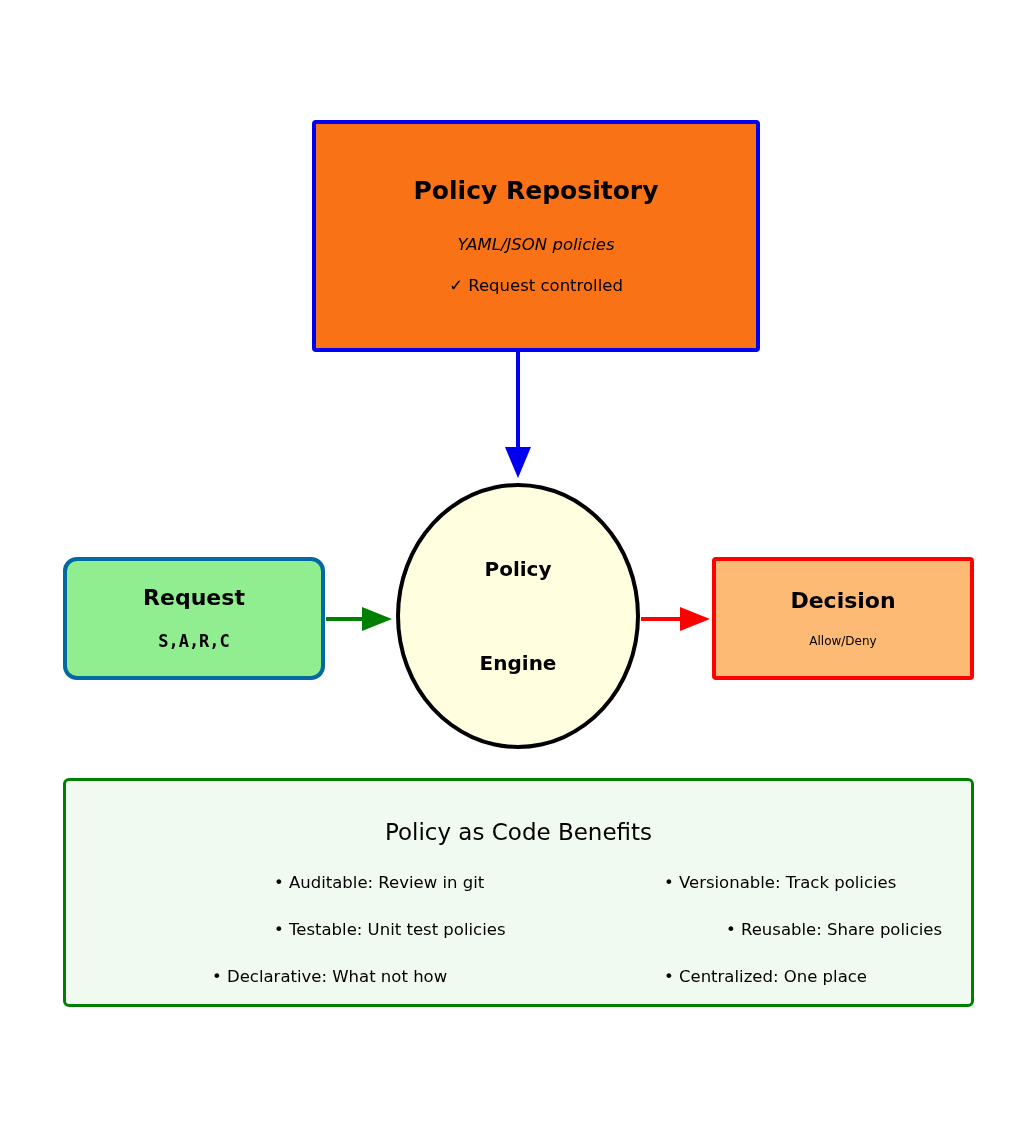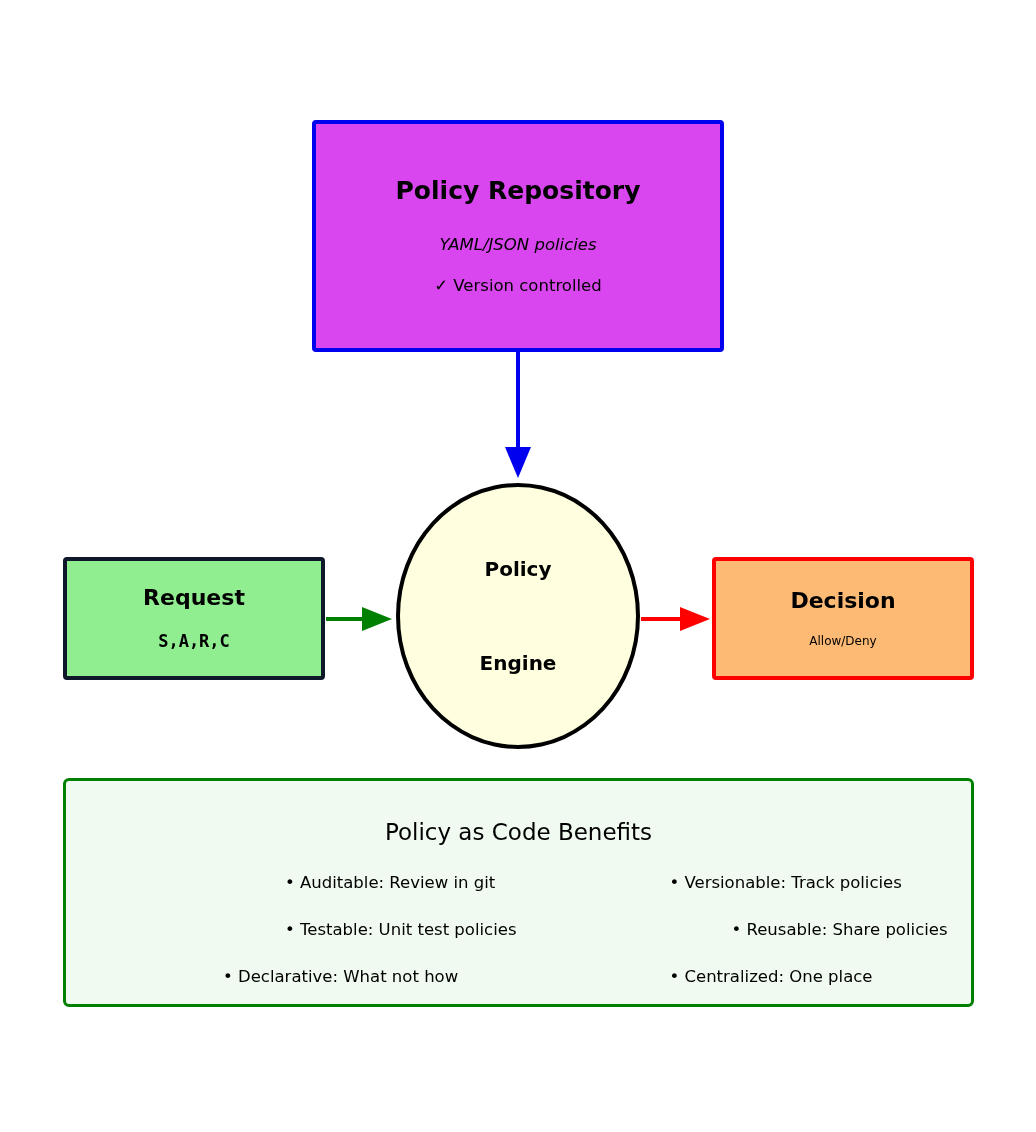--- a/index.html
+++ b/index.html
@@ -39,23 +39,23 @@
   }
   .node-sub {
     color: #000;
     line-height: 1.1;
   }
 
   
   #repo-node {
     left: 312px;
     top: 120px;
-    width: 412px;
+    width: 448px;
     height: 232px;
-    background: #d946ef;
+    background: #f97316;
     border: 4px solid #0000ee;
     border-radius: 4px;
   }
   #repo-node .node-title {
     font-size: 25px;
     margin-bottom: 30px;
   }
   #repo-node .repo-formats {
     font-size: 16.5px;
     font-style: italic;
@@ -66,22 +66,22 @@
     font-size: 16.5px;
   }
 
   
   #request-node {
     left: 63px;
     top: 557px;
     width: 262px;
     height: 123px;
     background: #90ee90;
-    border: 4px solid #0f172a;
-    border-radius: 4px;
+    border: 4px solid #0369a1;
+    border-radius: 14px;
   }
   #request-node .node-title {
     font-size: 22px;
     margin-bottom: 22px;
   }
   #request-node .node-sub {
     font-size: 17px;
     font-family: "DejaVu Sans Mono", "Liberation Mono", monospace;
     font-weight: bold;
   }
@@ -146,40 +146,40 @@
     font-size: 23px;
     font-weight: normal;
     margin-top: 38px;
   }
   #benefits-grid {
     margin-top: 28px;
     display: grid;
     grid-template-columns: 1fr 1fr;
     column-gap: 0px;
     row-gap: 28px;
-    padding: 0 0 0 12px;
+    padding: 0 0 0 1px;
   }
   .benefit-col { padding-left: 0; }
   .benefit-item {
     font-size: 16.5px;
     color: #000;
     white-space: nowrap;
   }
   .benefit-col-left .benefit-item { padding-left: 207px; }
   .benefit-col-right .benefit-item { padding-left: 145px; }
 </style>
 </head>
 <body>
 
 <div id="canvas">
 
   <div class="node" id="repo-node">
     <div class="node-title">Policy Repository</div>
     <div class="repo-formats">YAML/JSON policies</div>
-    <div class="repo-vc">✓ Version controlled</div>
+    <div class="repo-vc">✓ Request controlled</div>
   </div>
 
   <div class="node" id="request-node">
     <div class="node-title">Request</div>
     <div class="node-sub">S,A,R,C</div>
   </div>
 
   <div class="node" id="engine-node">
     <div class="engine-line line1">Policy</div>
     <div class="engine-line line2">Engine</div>

